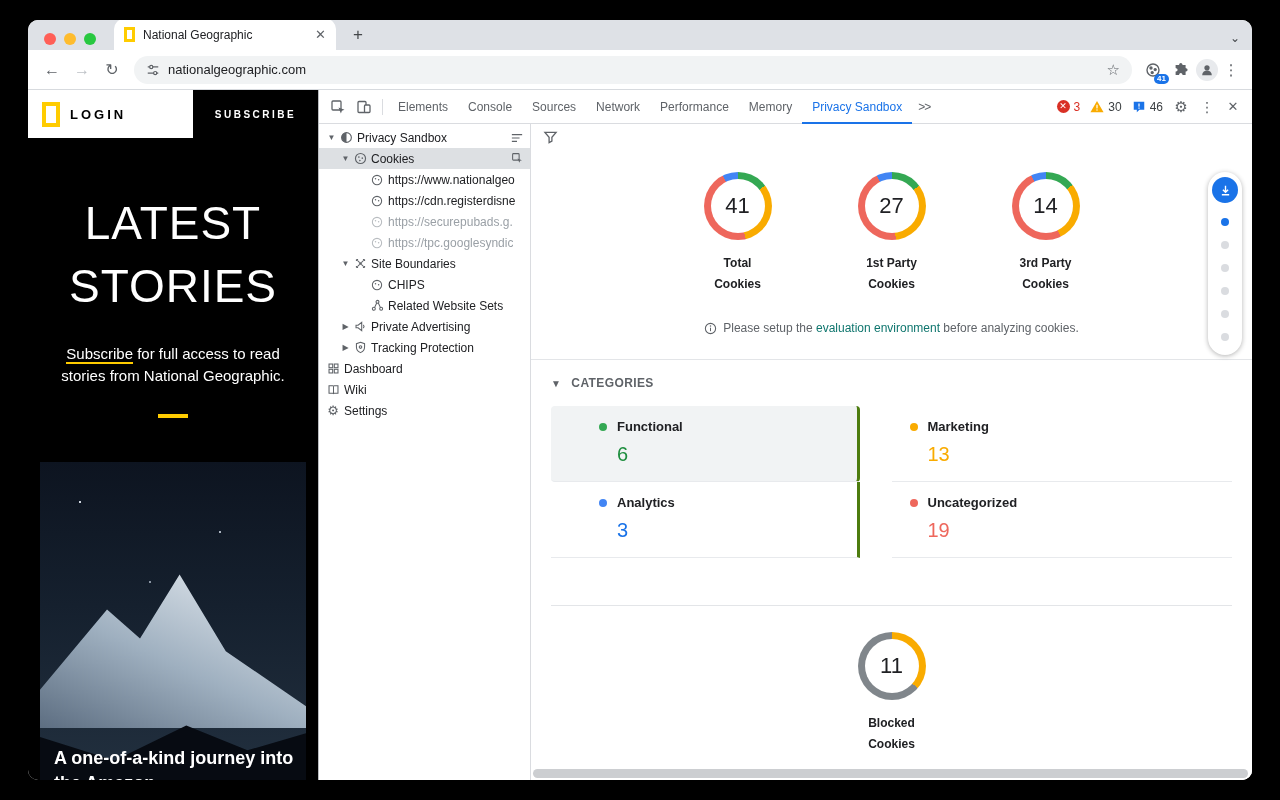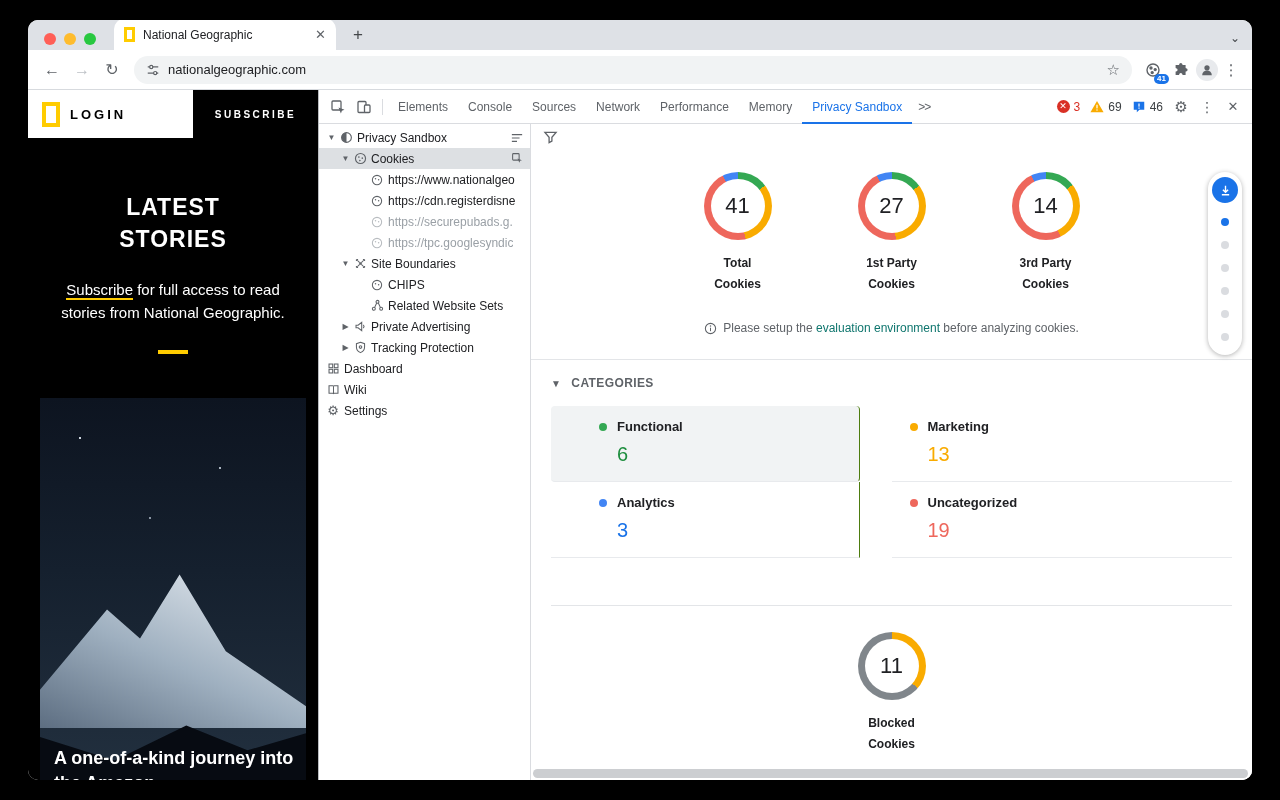--- a/index.html
+++ b/index.html
@@ -35,21 +35,21 @@
   
   .content-row { flex:1; display:flex; min-height:0; }
 
   
   .webpage { width:290px; flex:0 0 auto; background:#000; display:flex; flex-direction:column; overflow:hidden; }
   .site-header { height:48px; background:#fff; display:flex; align-items:center; padding-left:14px; gap:10px; flex:0 0 auto; }
   .ng-logo { width:18px; height:25px; border:4px solid #ffcc00; }
   .login-label { font-size:13px; font-weight:700; letter-spacing:3px; color:#000; }
   .subscribe-btn { margin-left:auto; height:100%; width:125px; background:#000; color:#fff; font-size:10px; font-weight:700; letter-spacing:2.5px; display:flex; align-items:center; justify-content:center; }
   .hero { background:#000; color:#fff; text-align:center; padding:54px 16px 0; flex:0 0 auto; }
-  .hero-h1 { font-size:23px; font-weight:700; letter-spacing:1px; line-height:1.38; }
+  .hero-h1 { font-size:46px; font-weight:400; letter-spacing:1px; line-height:1.38; }
   .promo { margin-top:24px; font-size:15px; line-height:1.5; color:#fff; }
   .promo .link { border-bottom:2px solid #ffcc00; }
   .dash { width:30px; height:4px; background:#ffcc00; margin:26px auto 0; }
   .story { flex:1; position:relative; padding:44px 12px 0; min-height:0; }
   .photo { position:relative; height:100%; overflow:hidden;
     background: linear-gradient(180deg,#0d1420 0%, #15202e 45%, #22303f 100%);
   }
   .photo .stars { position:absolute; inset:0;
     background-image: radial-gradient(circle 1px at 40px 40px,#cfd6df 99%,transparent), radial-gradient(circle 1px at 180px 70px,#aab4c0 99%,transparent), radial-gradient(circle 1px at 110px 120px,#8a95a3 99%,transparent);
   }
@@ -99,21 +99,21 @@
   .donut-value { font-size:22px; color:#202124; }
   .donut-label { margin-top:13px; font-size:12px; font-weight:700; color:#202124; line-height:1.75; }
   .info-row { margin-top:26px; display:flex; justify-content:center; align-items:center; gap:6px; font-size:12px; color:#5f6368; }
   .info-row .link { color:#0f766e; }
 
   .cat-section { padding:16px 20px 0; }
   .cat-header { display:flex; align-items:center; gap:10px; color:#5f6368; font-size:12px; font-weight:700; letter-spacing:.4px; }
   .cat-chevron { font-size:10px; color:#5f6368; }
   .cat-grid { margin-top:16px; display:grid; grid-template-columns:1fr 1fr; }
   .cat-cell { padding:13px 18px 15px; border-bottom:1px solid #e8eaed; }
-  .cat-cell.col-left { border-right:1px solid #4d7c0f; margin-right:32px;padding-left:48px; }
+  .cat-cell.col-left { border-right:3px solid #4d7c0f; margin-right:32px;padding-left:48px; }
   .cat-cell.highlight { background:#f1f3f4; border-radius:4px; }
   .cat-name-row { display:flex; align-items:center; gap:10px; font-size:13px; font-weight:700; color:#202124; }
   .cat-bullet { width:8px; height:8px; border-radius:50%; background:#888; flex:0 0 auto; }
   .cat-count { margin-left:18px; margin-top:9px; font-size:20px; }
   .cat-bottom-gap { height:48px; border-bottom:1px solid #e3e5e8; }
 
   .blocked-section { padding-top:26px; text-align:center; }
 
   
   .float-widget { position:absolute; top:22px; right:10px; width:34px; background:#fff; border-radius:17px; box-shadow:0 1px 5px rgba(0,0,0,.3); padding:5px 0 14px; display:flex; flex-direction:column; align-items:center; gap:15px; }
@@ -241,21 +241,21 @@
         <div class="dt-badge">
           <span class="err-dot">✕</span>
           <span class="err-count">3</span>
         </div>
         <div class="dt-badge">
           <svg width="14" height="13" viewBox="0 0 16 14">
               <path d="M8 0.8L15.5 13.5H0.5z" fill="#f9ab00"></path>
               <rect x="7.3" y="5" width="1.4" height="4.2" fill="#fff"></rect>
               <rect x="7.3" y="10.3" width="1.4" height="1.4" fill="#fff"></rect>
             </svg>
-          <span class="warn-count">69</span>
+          <span class="warn-count">30</span>
         </div>
         <div class="dt-badge">
           <svg width="14" height="14" viewBox="0 0 16 16">
               <path d="M2 2h12v9H8.5L5.5 14v-3H2z" fill="#1a73e8"></path>
               <rect x="7.3" y="4" width="1.4" height="3.6" fill="#fff"></rect>
               <rect x="7.3" y="8.6" width="1.4" height="1.4" fill="#fff"></rect>
             </svg>
           <span class="issue-count">46</span>
         </div>
         <div class="dt-iconbtn" style="font-size:15px;">⚙</div>

